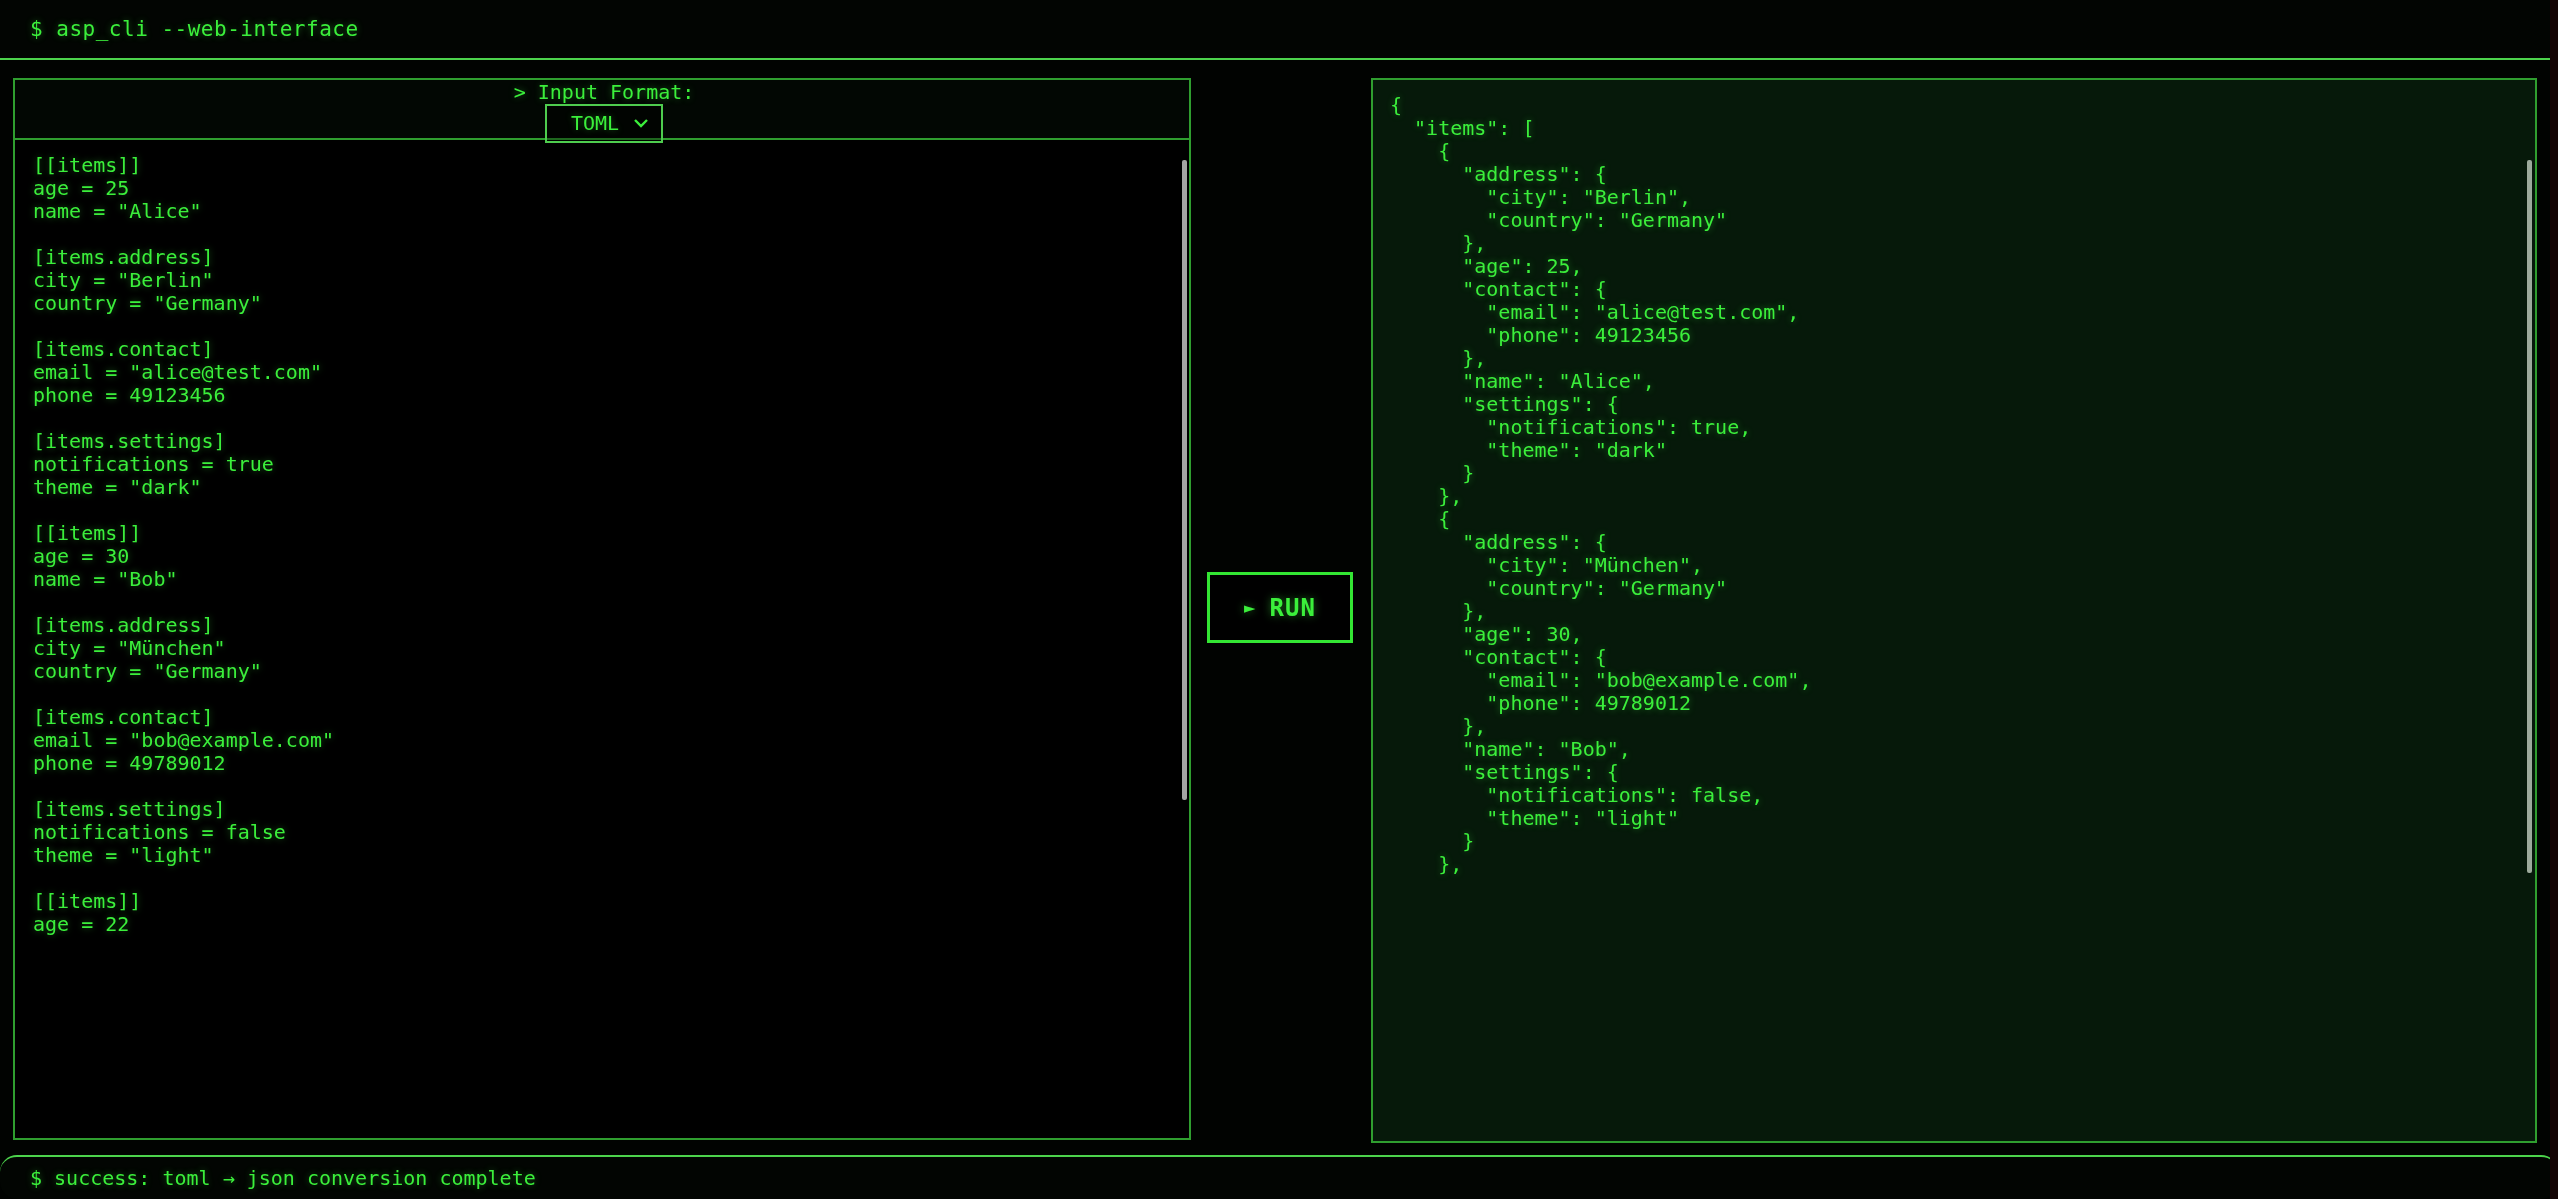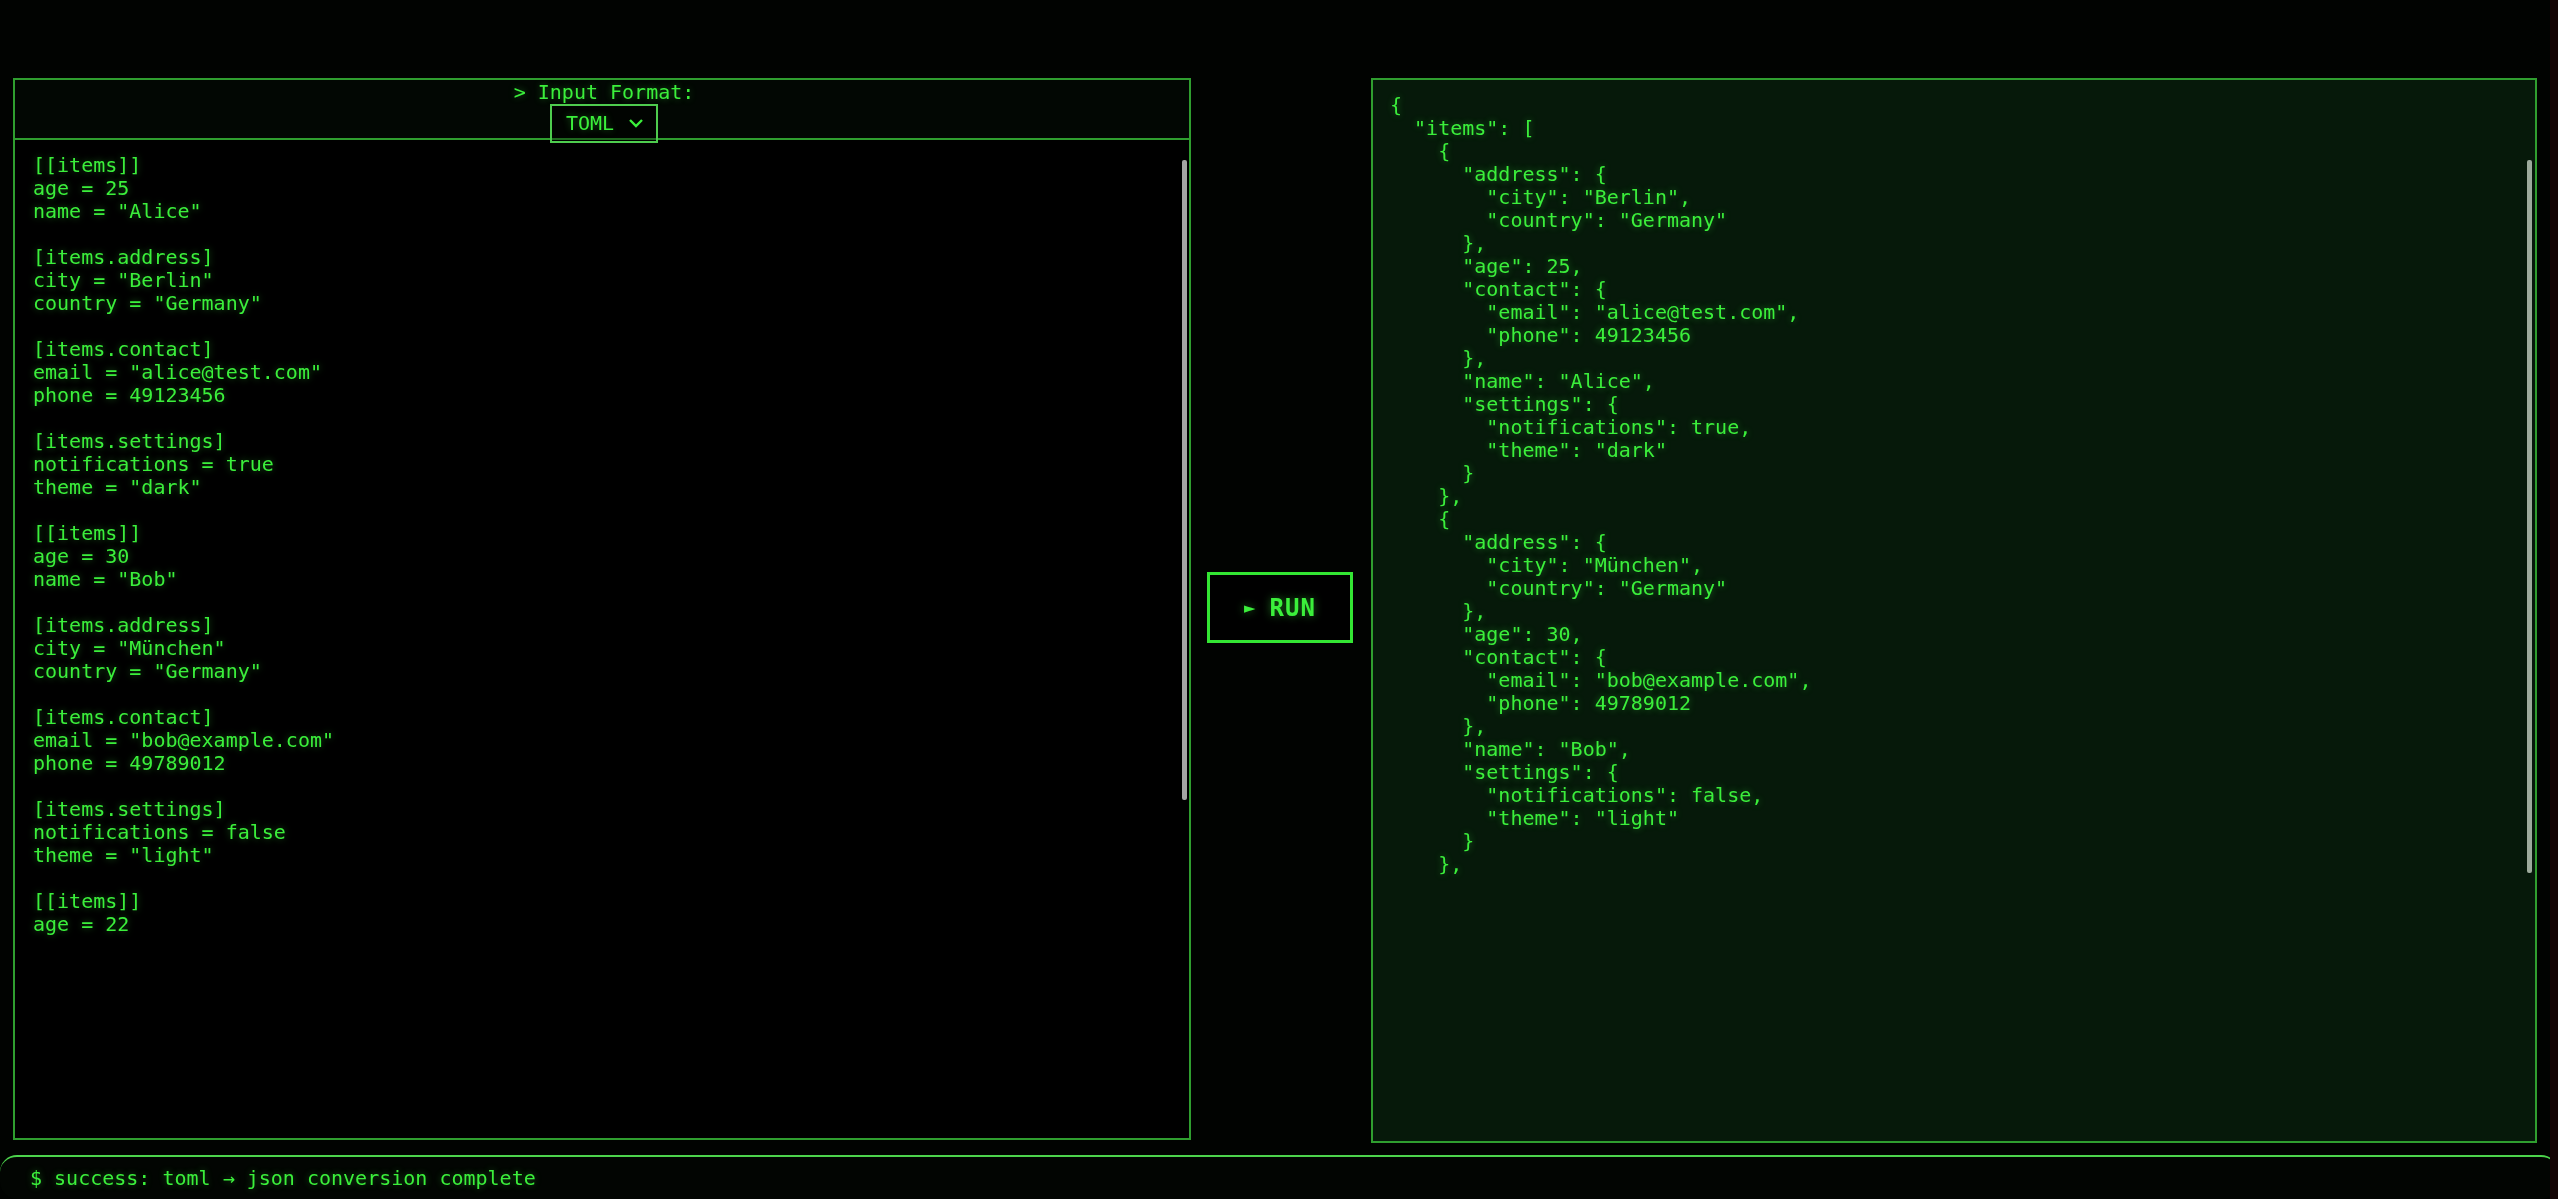--- a/index.html
+++ b/index.html
@@ -21,21 +21,21 @@
   .panel.input{left:13px;top:78px;width:1178px;height:1062px;}
   .panel.output{left:1371px;top:78px;width:1166px;height:1065px;background:var(--output-bg,#06190a);}
   .panel-header{
     height:60px;border-bottom:2px solid var(--panel-border,#2f9e2f);
     display:flex;align-items:center;padding:0 14px 0 18px;box-sizing:border-box;
     font-size:20px;background:rgba(20,70,25,.10);flex-direction:column;
   }
   .dropdown{
     display:flex;align-items:center;gap:14px;margin-left:0;
     border:2px solid var(--widget-border,#4ecc4e);background:rgba(0,0,0,.35);
-    padding:5px 12px 6px 14px;font-size:20px;cursor:pointer;
+    padding:5px 12px 6px 24px;font-size:20px;cursor:pointer;
   }
   .chev{display:block;}
   .copy-btn{
     margin-left:auto;margin-right:8px;
     background:rgba(0,0,0,.35);border:2px solid var(--widget-border,#4ecc4e);
     color:var(--text-green,#3bef3b);font-family:inherit;font-size:19px;
     padding:5px 14px 6px 14px;cursor:pointer;text-shadow:0 0 7px rgba(70,255,70,.38);
   }
   .code-area{
     margin:0;font-size:20px;line-height:23px;
@@ -64,20 +64,23 @@
     font-size:20px;background:#020502;border-radius:17px;
   }
   
   .edge-strip{position:absolute;right:0;top:0;width:8px;height:100%;background:#140505;}
 </style>
 </head>
 <body>
 
 <div class="screen">
 
+  <div class="app-header glow">
+    <span>$ asp_cli --web-interface</span>
+  </div>
 
   <div class="panel input">
     <div class="panel-header">
       <span class="glow">&gt; Input Format:</span>
       <div class="dropdown glow">
         <span>TOML</span>
         <svg class="chev" width="16" height="10" viewBox="0 0 16 10">
           <polyline points="2,2 8,8 14,2" fill="none" stroke="#3bef3b" stroke-width="2.4"></polyline>
         </svg>
       </div>

